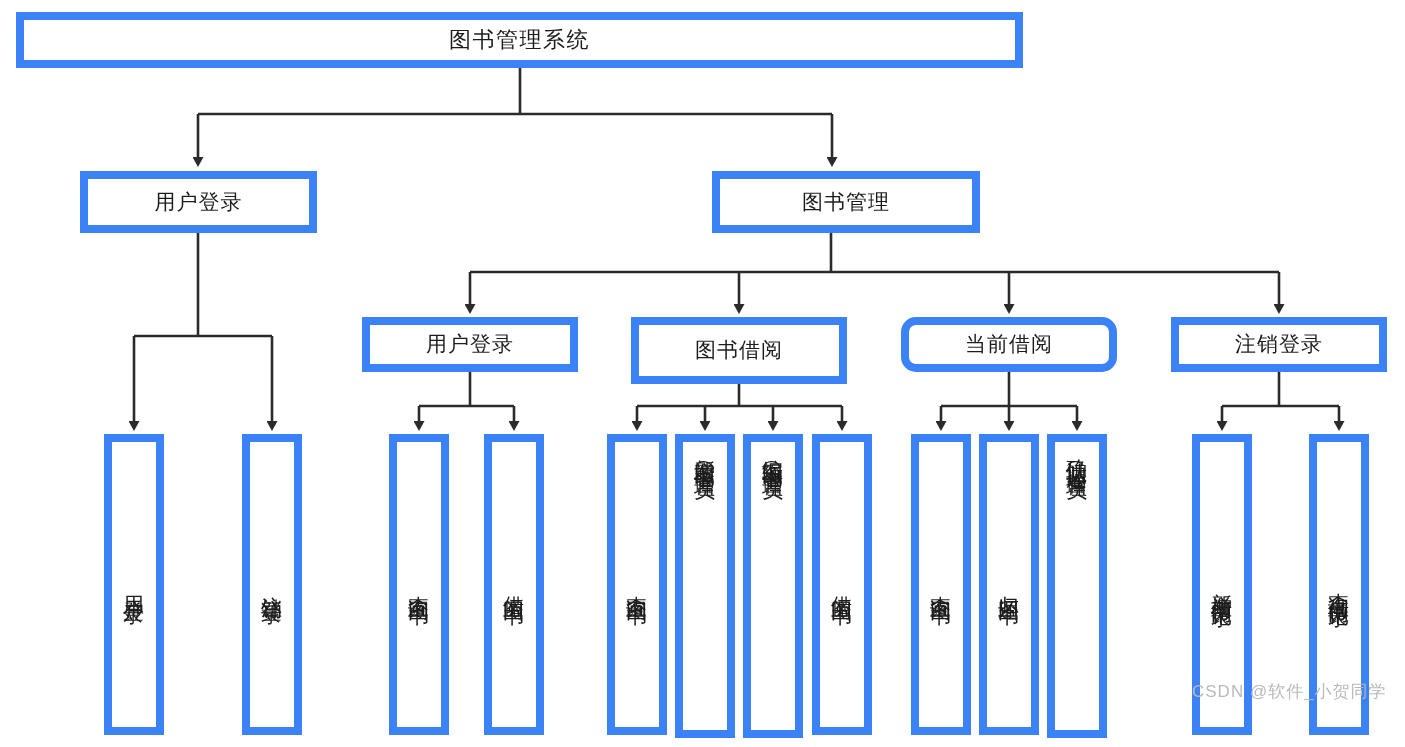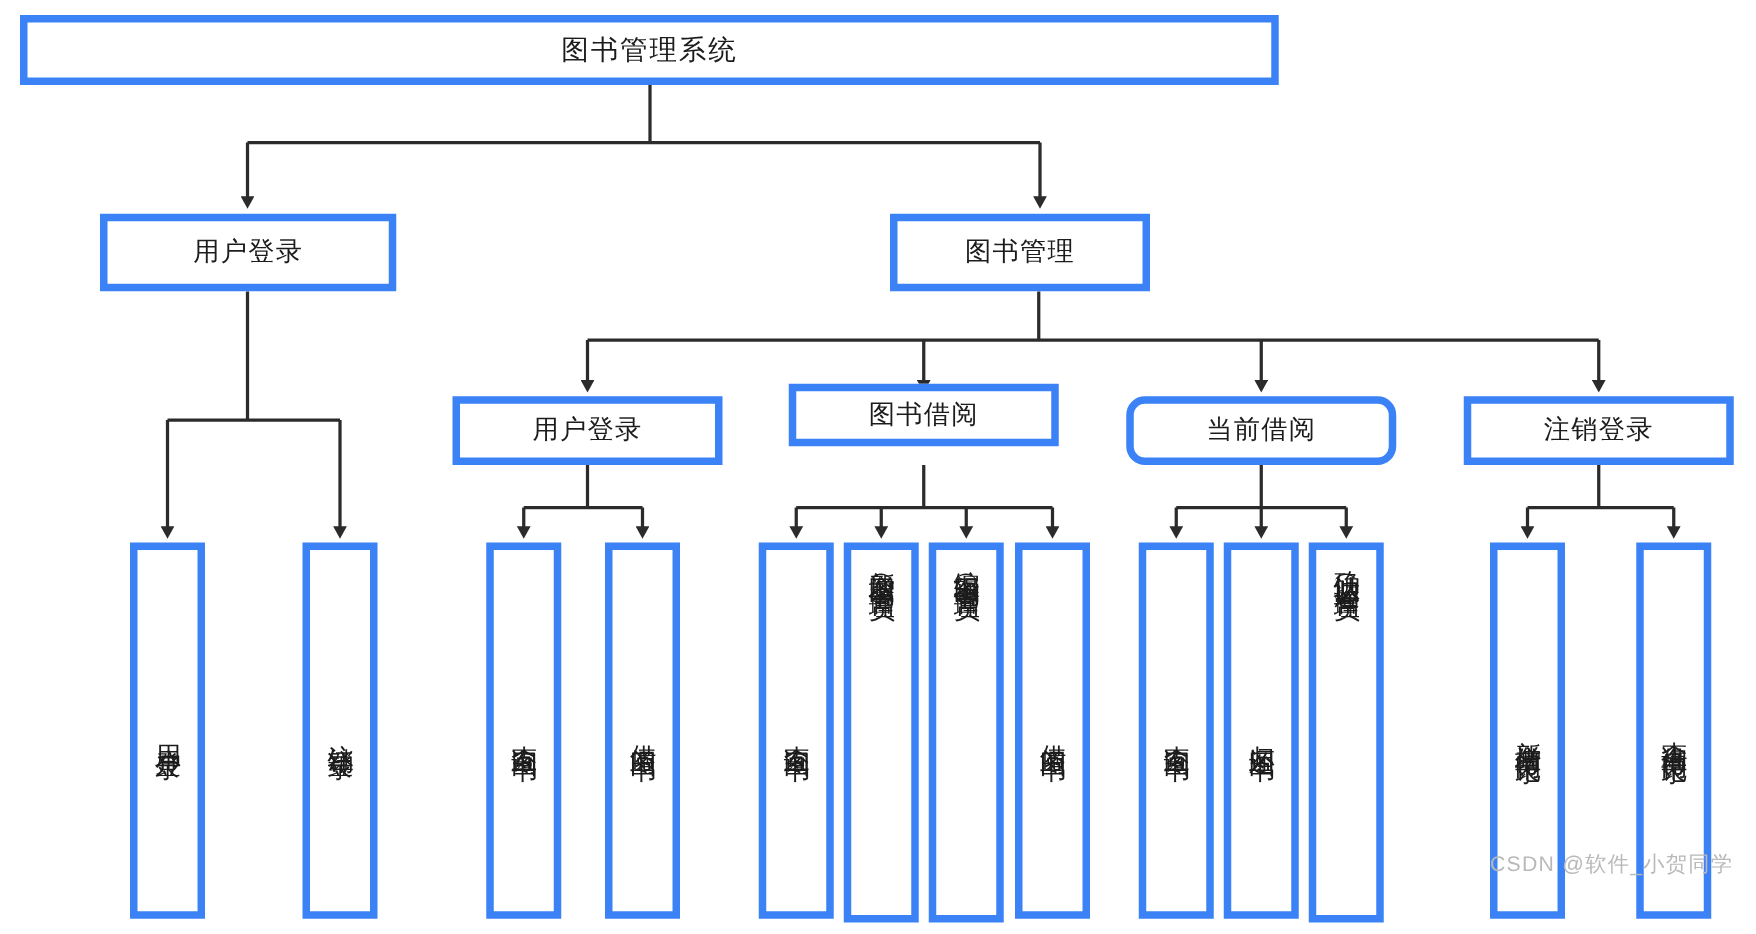--- a/index.html
+++ b/index.html
@@ -19,21 +19,21 @@
   #edges{
     position:absolute;
     left:0;top:0;
     width:1405px;height:747px;
     pointer-events:none;
   }
   .node{
     position:absolute;
     box-sizing:border-box;
     background:#ffffff;
-    border:6px solid #3b82f6;
+    border:8px solid #3b82f6;
     display:flex;
     align-items:center;
     justify-content:center;
     z-index:2;
   }
   .node .label{
     display:block;
     text-align:center;
     color:#1c1c1c;
     line-height:1.18;
@@ -126,29 +126,29 @@
   </svg>
 
   <div class="node h root" style="left:16px;top:12px;width:1007px;height:56px;">
     <span class="label">图书管理系统</span>
   </div>
 
   <div class="node h" style="left:80px;top:171px;width:237px;height:62px;">
     <span class="label">用户登录</span>
   </div>
 
-  <div class="node h" style="left:712px;top:171px;width:208px;height:62px;">
+  <div class="node h" style="left:712px;top:171px;width:268px;height:62px;">
     <span class="label">图书管理</span>
   </div>
 
   <div class="node h" style="left:362px;top:317px;width:216px;height:55px;">
     <span class="label">用户登录</span>
   </div>
 
-  <div class="node h" style="left:631px;top:307px;width:216px;height:50px;">
+  <div class="node h" style="left:631px;top:317px;width:216px;height:67px;">
     <span class="label">图书借阅</span>
   </div>
 
   <div class="node h" style="left:901px;top:317px;width:216px;height:55px;border-radius:15px;">
     <span class="label">当前借阅</span>
   </div>
 
   <div class="node h" style="left:1171px;top:317px;width:216px;height:55px;">
     <span class="label">注销登录</span>
   </div>

